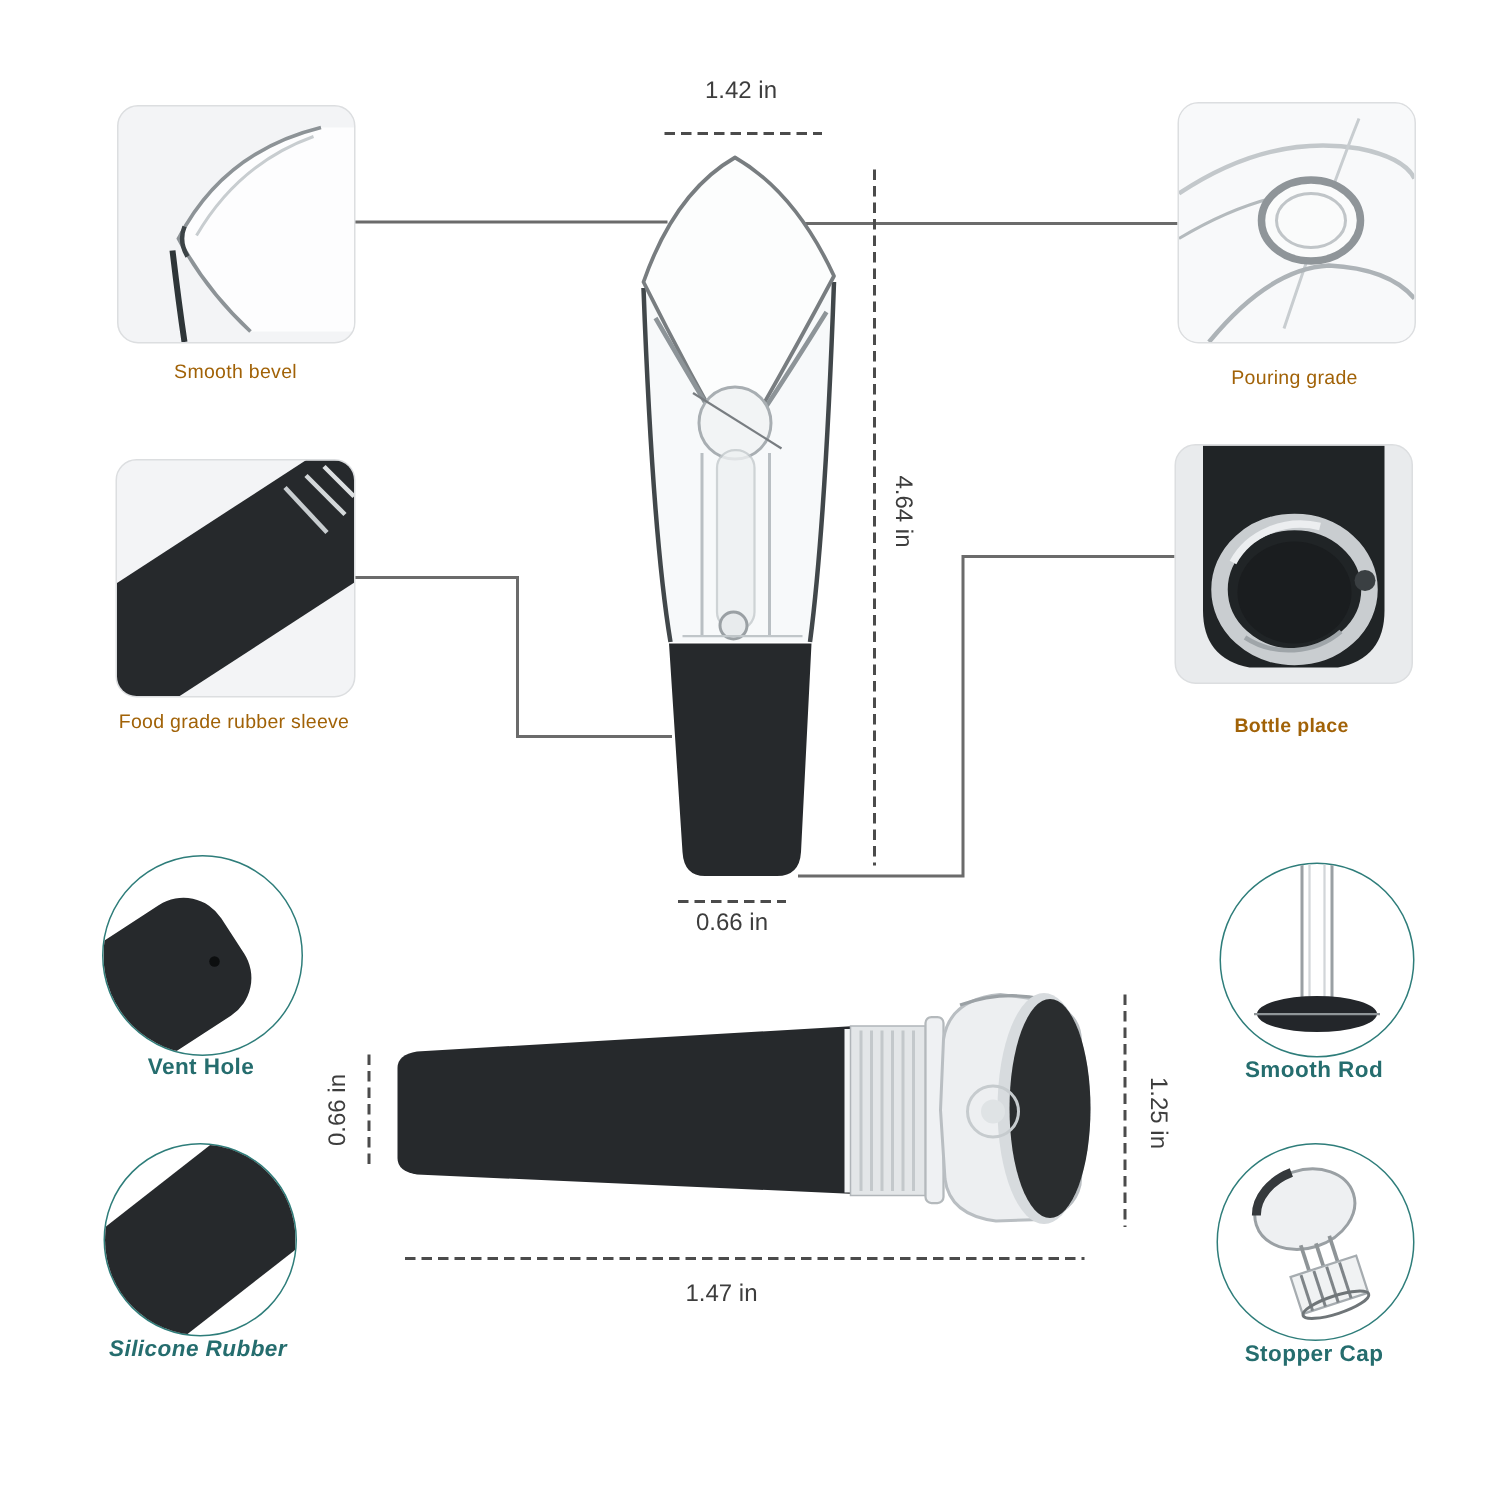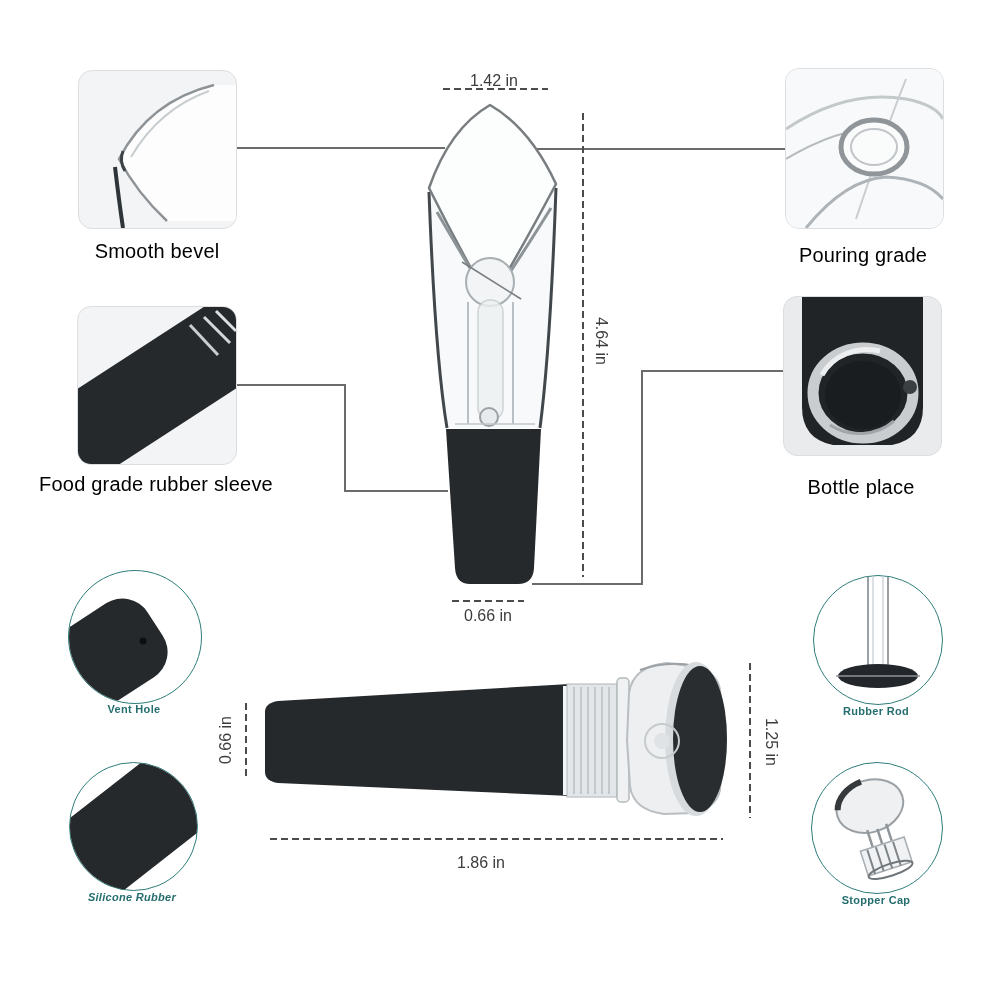--- a/index.html
+++ b/index.html
@@ -11,25 +11,25 @@
   .callout-box{
     position:absolute;border-radius:14px;background:#f3f4f6;
     border:1px solid #dcdee0;overflow:hidden;
   }
   .callout-circle{
     position:absolute;border-radius:50%;border:1.6px solid #2e7d7a;
     overflow:hidden;background:#fff;
   }
   .box-label{
     position:absolute;transform:translateX(-50%);
-    font-size:20px;color:#000000;white-space:nowrap;letter-spacing:.2px;text-align:right;
+    font-size:13px;color:#a16207;white-space:nowrap;letter-spacing:.2px;text-align:right;
   }
   .teal-label{
     position:absolute;transform:translateX(-50%);
-    font-size:11px;font-weight:bold;color:#256d6e;white-space:nowrap;letter-spacing:.3px;
+    font-size:15px;font-weight:bold;color:#256d6e;white-space:nowrap;letter-spacing:.3px;
   }
   .dim-label{
     position:absolute;transform:translateX(-50%);
     font-size:16px;color:#3d3d3d;white-space:nowrap;
   }
   .dim-label-rot90{
     position:absolute;width:70px;height:22px;text-align:center;
     font-size:16px;color:#3d3d3d;white-space:nowrap;transform:rotate(90deg);
   }
   .dim-label-rot270{
@@ -196,27 +196,27 @@
         <line x1="67" y1="83" x2="67" y2="108" stroke="#7e8488" stroke-width="2"></line>
         <line x1="76" y1="83" x2="76" y2="108" stroke="#7e8488" stroke-width="2"></line>
         <ellipse cx="65" cy="109" rx="23" ry="6" fill="none" stroke="#6f7578" stroke-width="2"></ellipse>
       </g>
     </svg>
   </div>
 
   <div class="box-label" style="left:157px;top:240px;">Smooth bevel</div>
   <div class="box-label" style="left:863px;top:244px;">Pouring grade</div>
   <div class="box-label" style="left:156px;top:473px;">Food grade rubber sleeve</div>
-  <div class="box-label" style="left:861px;top:476px;">Bottle place</div>
+  <div class="box-label" style="left:861px;top:476px;font-weight:bold;">Bottle place</div>
 
   <div class="teal-label" style="left:134px;top:703px;">Vent Hole</div>
   <div class="teal-label" style="left:132px;top:891px;font-style:italic;">Silicone Rubber</div>
-  <div class="teal-label" style="left:876px;top:705px;">Rubber Rod</div>
+  <div class="teal-label" style="left:876px;top:705px;">Smooth Rod</div>
   <div class="teal-label" style="left:876px;top:894px;">Stopper Cap</div>
 
-  <div class="dim-label" style="left:494px;top:72px;">1.42 in</div>
+  <div class="dim-label" style="left:494px;top:52px;">1.42 in</div>
   <div class="dim-label-rot90" style="left:564px;top:330px;">4.64 in</div>
   <div class="dim-label" style="left:488px;top:607px;">0.66 in</div>
   <div class="dim-label-rot270" style="left:193px;top:729px;">0.66 in</div>
-  <div class="dim-label" style="left:481px;top:854px;">1.86 in</div>
+  <div class="dim-label" style="left:481px;top:854px;">1.47 in</div>
   <div class="dim-label-rot90" style="left:734px;top:731px;">1.25 in</div>
 
 </div>
 
 </body></html>

